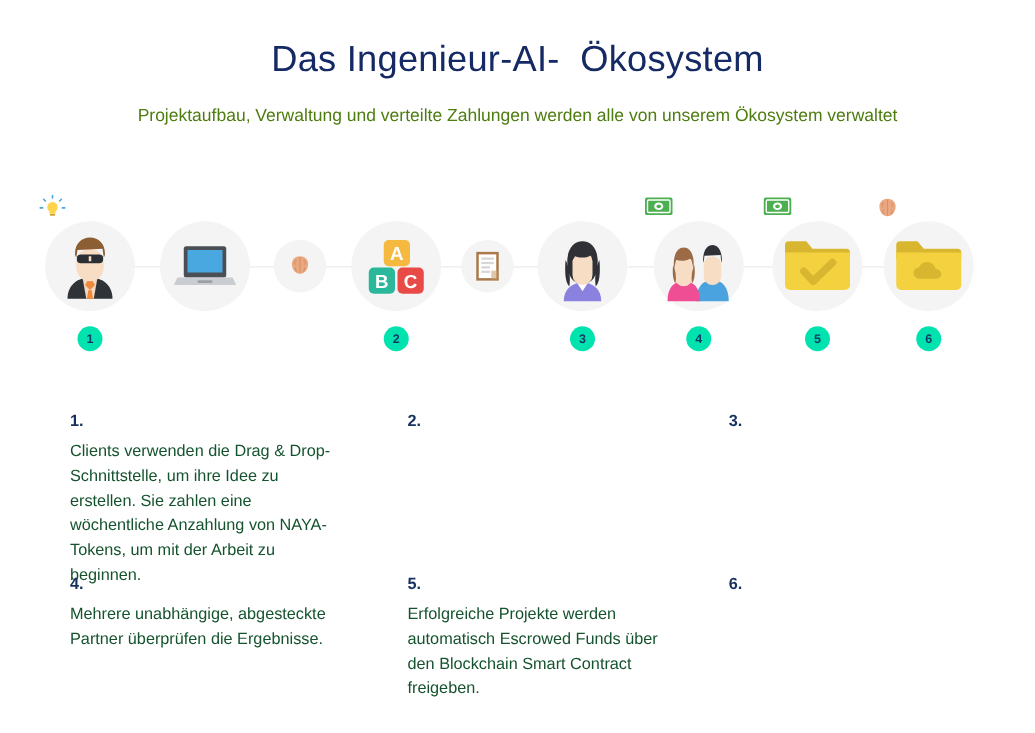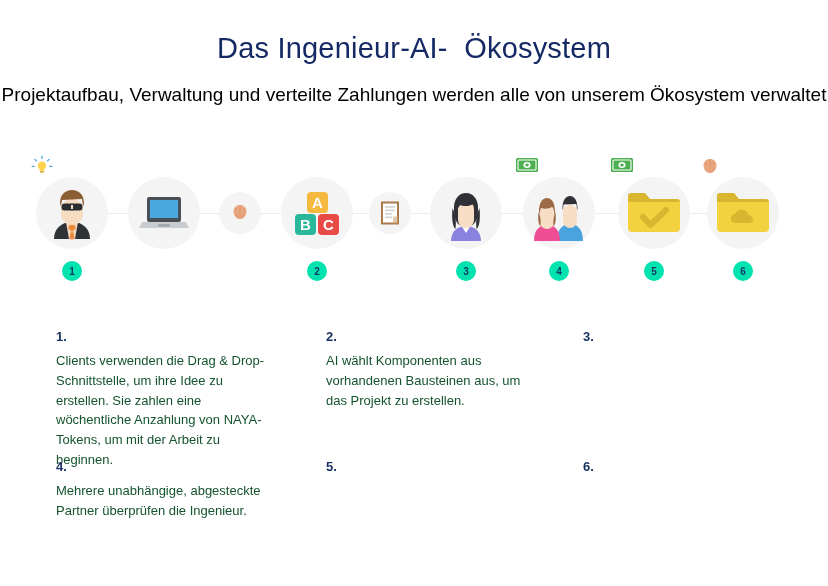--- a/index.html
+++ b/index.html
@@ -17,22 +17,22 @@
   .title{
     font-size:29px;
     font-weight:400;
     color:#152a64;
     letter-spacing:.2px;
     line-height:1.2;
     white-space:pre;
   }
   .subtitle{
     margin-top:18px;
-    font-size:19px;
-    color:#000000;
+    font-size:14px;
+    color:#4d7c0f;
     font-weight:400;
   }
 
   
   .timeline{
     position:absolute;
     left:0;top:150px;width:828px;height:130px;
   }
   .rail{
     position:absolute;
@@ -272,34 +272,34 @@
 
   <div class="steps">
 
     <div class="col c1 r1">
       <div class="step-num">1.</div>
       <div class="step-body">Clients verwenden die Drag &amp; Drop-Schnittstelle, um ihre Idee zu erstellen. Sie zahlen eine wöchentliche Anzahlung von NAYA-Tokens, um mit der Arbeit zu beginnen.</div>
     </div>
 
     <div class="col c2 r1">
       <div class="step-num">2.</div>
-      <div class="step-body">AI wählt Komponenten aus vorhandenen Bausteinen aus, um das Projekt zu erstellen.</div>
     </div>
 
     <div class="col c3 r1">
       <div class="step-num">3.</div>
     </div>
 
     <div class="col c1 r2">
       <div class="step-num">4.</div>
-      <div class="step-body">Mehrere unabhängige, abgesteckte Partner überprüfen die Ingenieur.</div>
+      <div class="step-body">Mehrere unabhängige, abgesteckte Partner überprüfen die Ergebnisse.</div>
     </div>
 
     <div class="col c2 r2">
       <div class="step-num">5.</div>
+      <div class="step-body">Erfolgreiche Projekte werden automatisch Escrowed Funds über den Blockchain Smart Contract freigeben.</div>
     </div>
 
     <div class="col c3 r2">
       <div class="step-num">6.</div>
     </div>
   </div>
 
 </div>
 
 </body></html>

